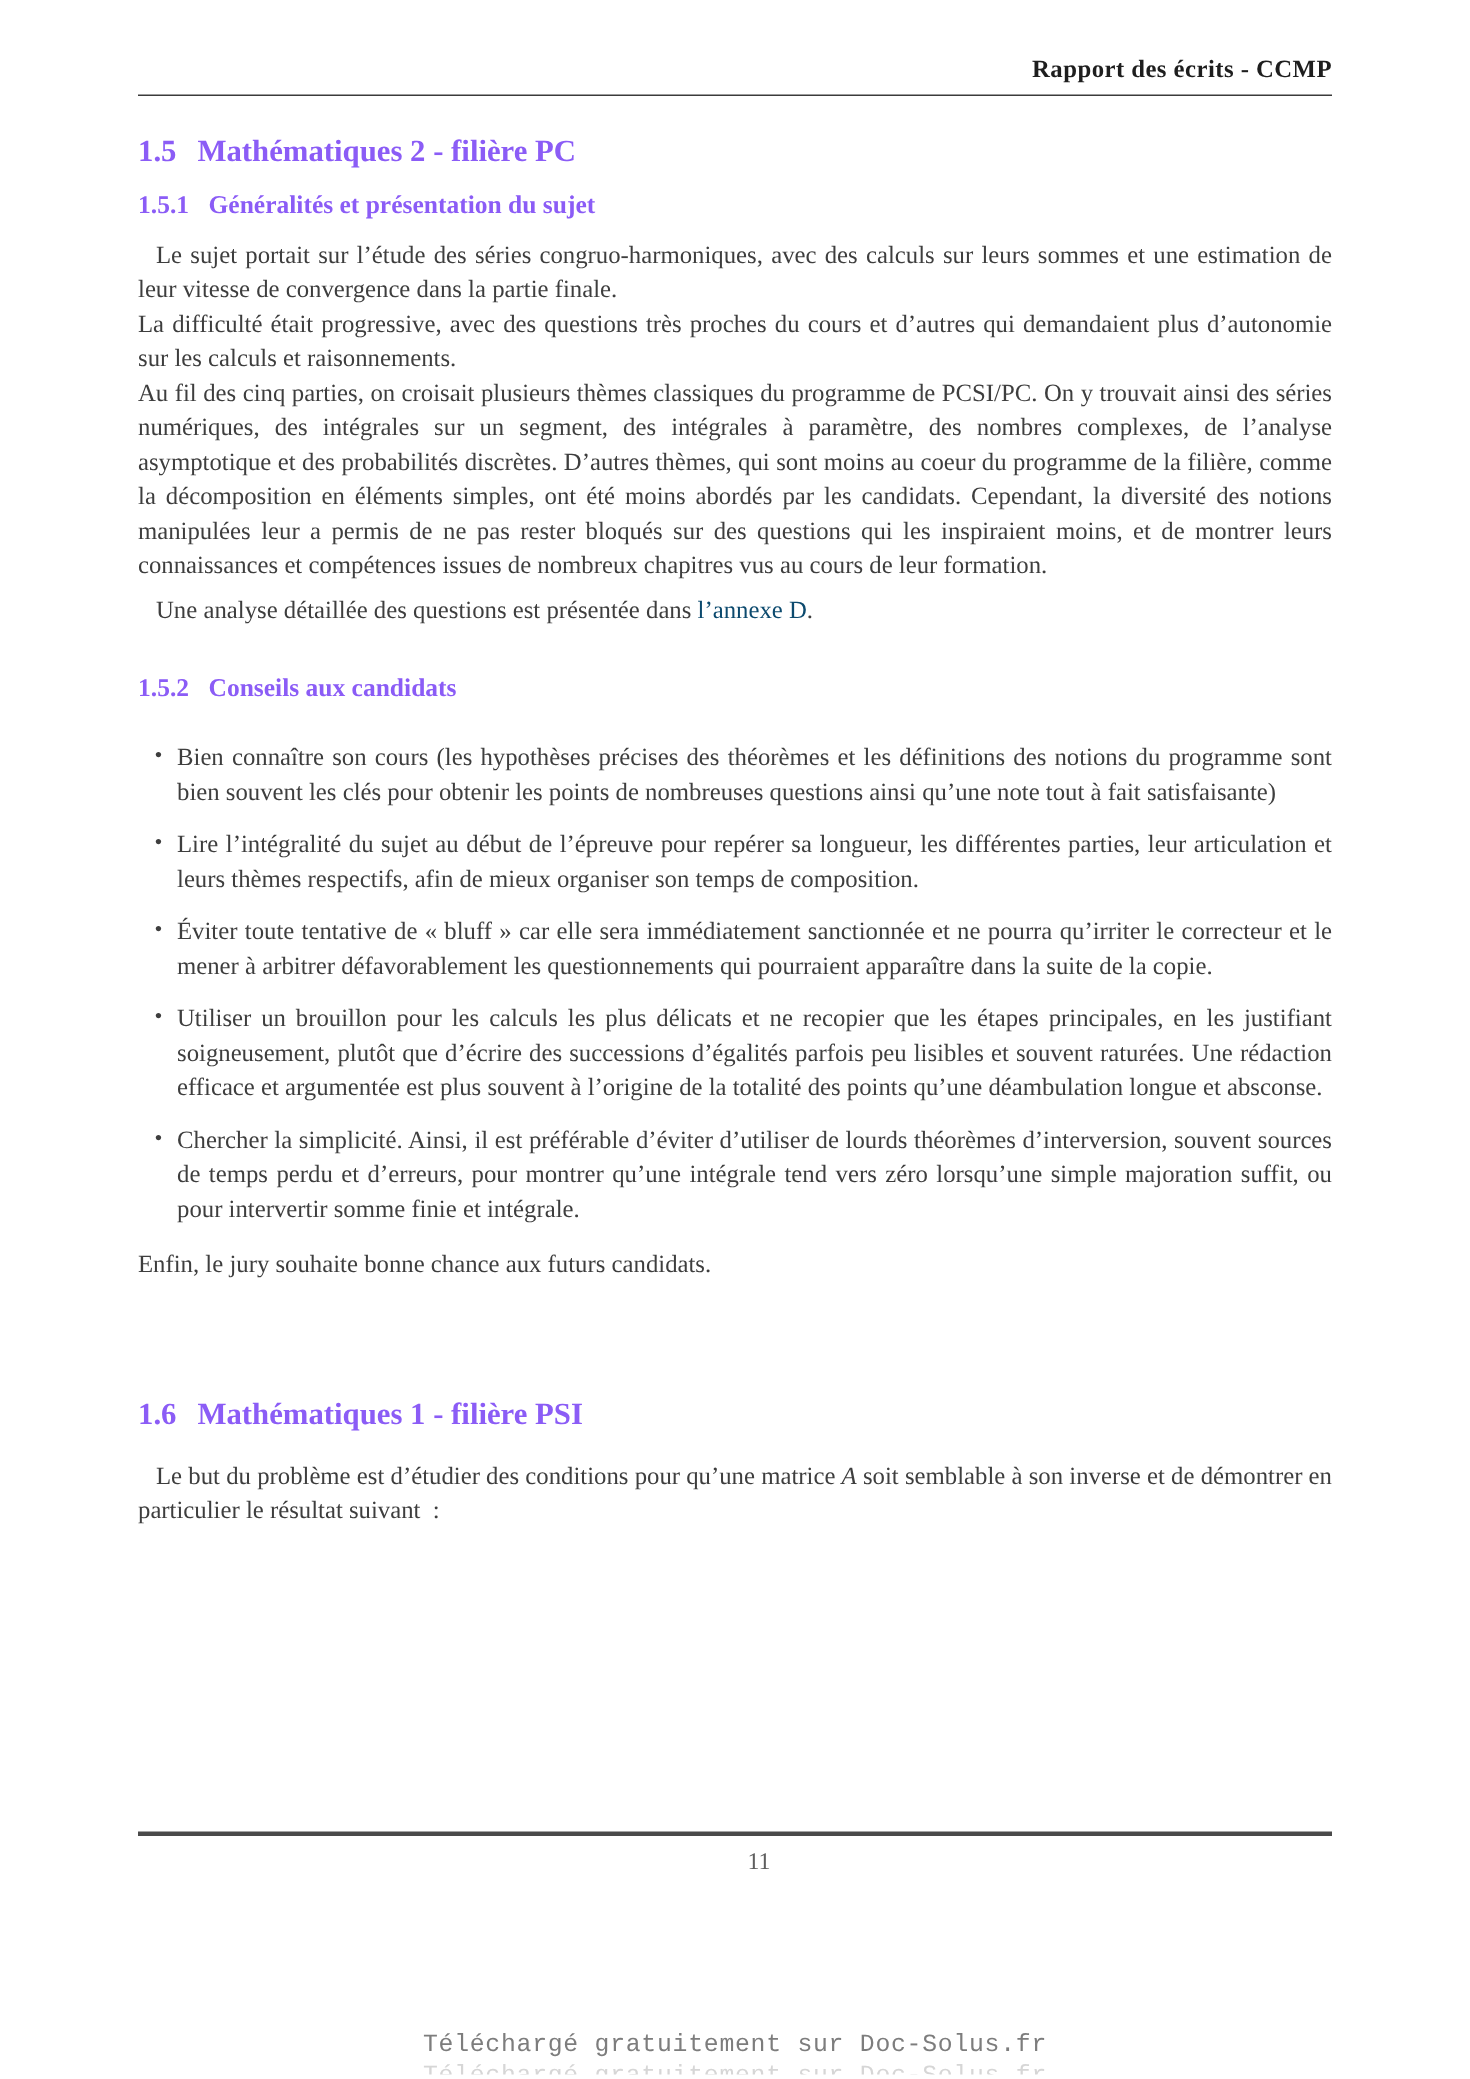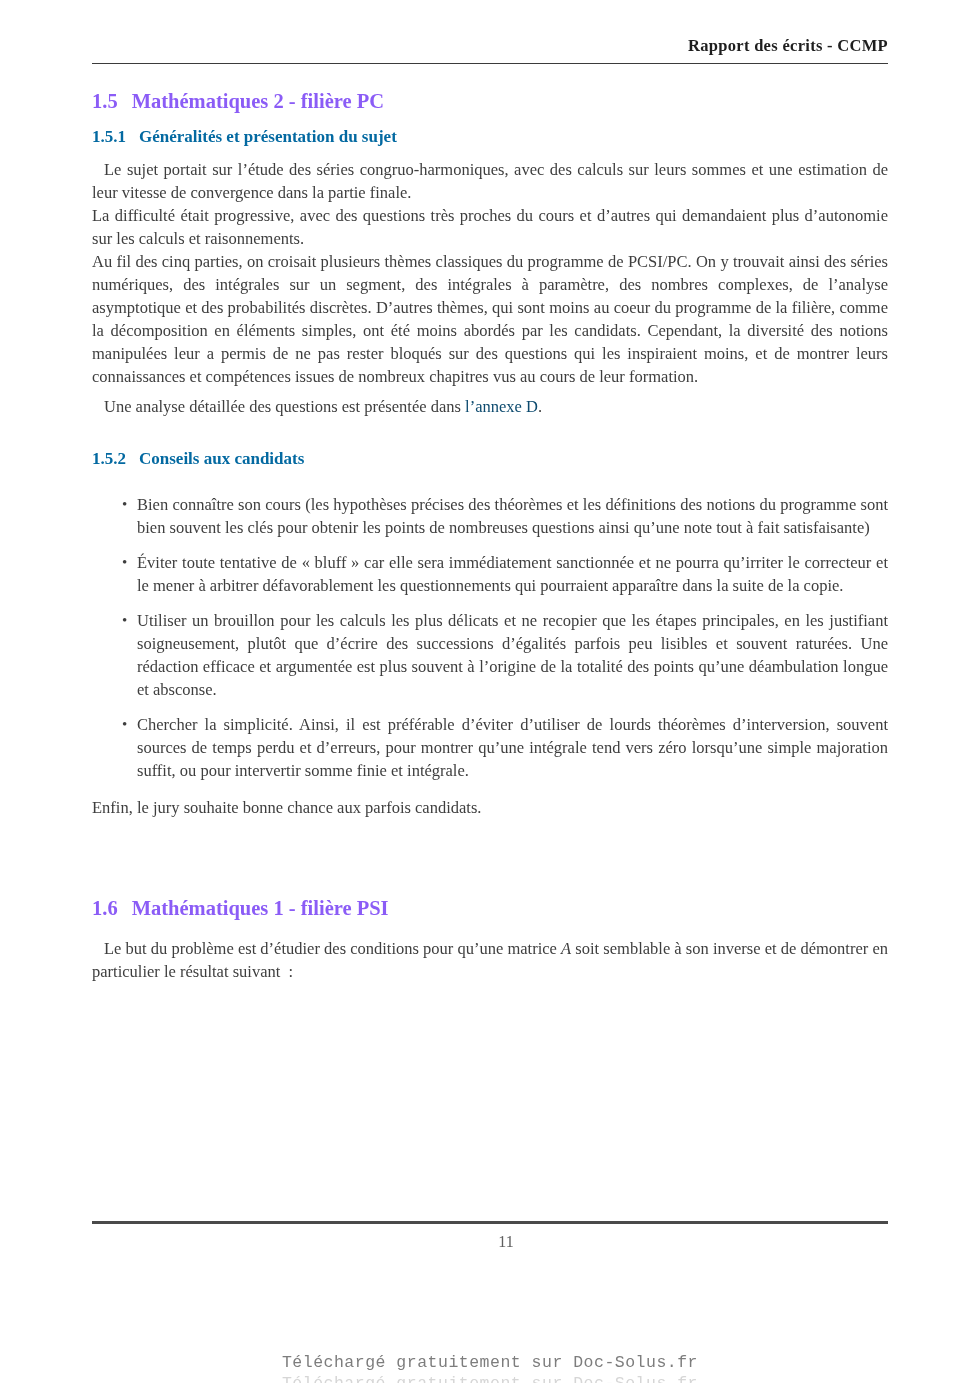--- a/index.html
+++ b/index.html
@@ -26,21 +26,21 @@
   h2.sec{
     margin:24px 0 0 0;
     font-size:20.5px;line-height:26px;
     font-weight:bold;color:#8b5cf6;
   }
   h2.sec .sec-title{margin-left:14px;}
   h2.sec.gap-large{margin-top:76px;}
   h3.subsec{
     margin:12px 0 0 0;
     font-size:17px;line-height:22px;
-    font-weight:bold;color:#0369a1;
+    font-weight:bold;color:#8b5cf6;
   }
   h3.subsec .sec-title{margin-left:13px;}
   h3.gap-mid{margin-top:30px;}
   h3.gap-sub{margin-top:14px;}
   
   p.body{
     margin:0;
     font-size:16.5px;line-height:23px;
     text-align:justify;
   }
@@ -55,21 +55,20 @@
   
   ul.conseils{
     list-style:none;
     margin:23px 0 0 0;
     padding:0 0 0 26px;
   }
   ul.conseils li{
     position:relative;
     font-size:16.5px;line-height:23px;
     text-align:justify;
-    margin-left:19px;
   }
   ul.conseils li + li{margin-top:12px;}
   ul.conseils li::before{
     content:"\2022";
     position:absolute;left:-15px;top:0;
     font-size:15px;color:#3e3e3e;
   }
   
   .footer-rule{
     position:absolute;left:92px;right:92px;top:1221px;
@@ -119,26 +118,27 @@
 
     <p class="body analyse indent"><span>Une analyse détaillée des questions est présentée dans </span><a class="doc-link">l’annexe D</a><span>.</span></p>
 
     <h3 class="subsec gap-mid">
       <span class="sec-num">1.5.2</span><span class="sec-title">Conseils aux candidats</span>
     </h3>
 
 
     <ul class="conseils">
       <li>Bien connaître son cours (les hypothèses précises des théorèmes et les définitions des notions du programme sont bien souvent les clés pour obtenir les points de nombreuses questions ainsi qu’une note tout à fait satisfaisante)</li>
+      <li>Lire l’intégralité du sujet au début de l’épreuve pour repérer sa longueur, les différentes parties, leur articulation et leurs thèmes respectifs, afin de mieux organiser son temps de composition.</li>
       <li>Éviter toute tentative de «&nbsp;bluff&nbsp;» car elle sera immédiatement sanctionnée et ne pourra qu’irriter le correcteur et le mener à arbitrer défavorablement les questionnements qui pourraient apparaître dans la suite de la copie.</li>
       <li>Utiliser un brouillon pour les calculs les plus délicats et ne recopier que les étapes principales, en les justifiant soigneusement, plutôt que d’écrire des successions d’égalités parfois peu lisibles et souvent raturées. Une rédaction efficace et argumentée est plus souvent à l’origine de la totalité des points qu’une déambulation longue et absconse.</li>
       <li>Chercher la simplicité. Ainsi, il est préférable d’éviter d’utiliser de lourds théorèmes d’interversion, souvent sources de temps perdu et d’erreurs, pour montrer qu’une intégrale tend vers zéro lorsqu’une simple majoration suffit, ou pour intervertir somme finie et intégrale.</li>
     </ul>
 
-    <p class="body enfin">Enfin, le jury souhaite bonne chance aux parfois candidats.</p>
+    <p class="body enfin">Enfin, le jury souhaite bonne chance aux futurs candidats.</p>
 
     <h2 class="sec gap-large">
       <span class="sec-num">1.6</span><span class="sec-title">Mathématiques 1 - filière PSI</span>
     </h2>
 
 
     <p class="body lebut indent"><span>Le but du problème est d’étudier des conditions pour qu’une matrice </span><span class="math-var">A</span><span> soit semblable à son inverse et de démontrer en particulier le résultat suivant&nbsp;&nbsp;:</span></p>
 
   </div>
 

